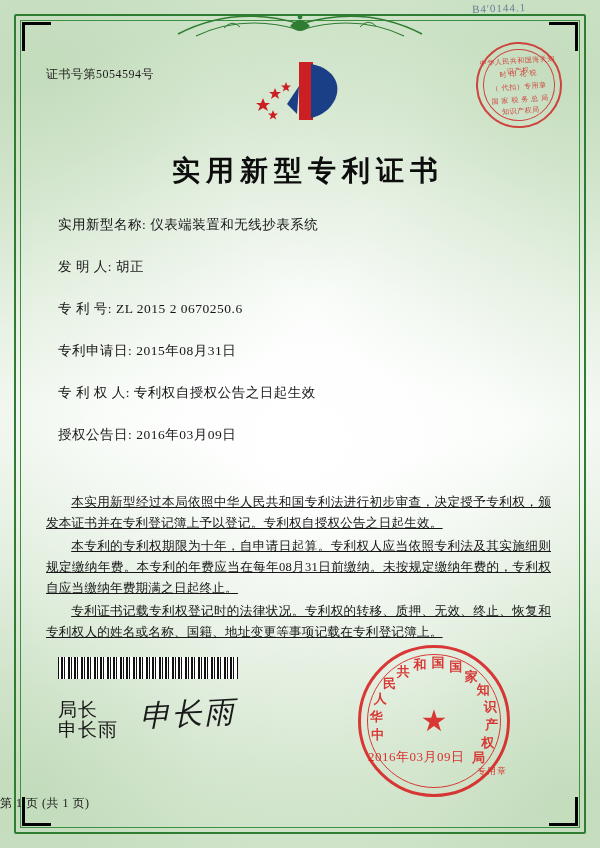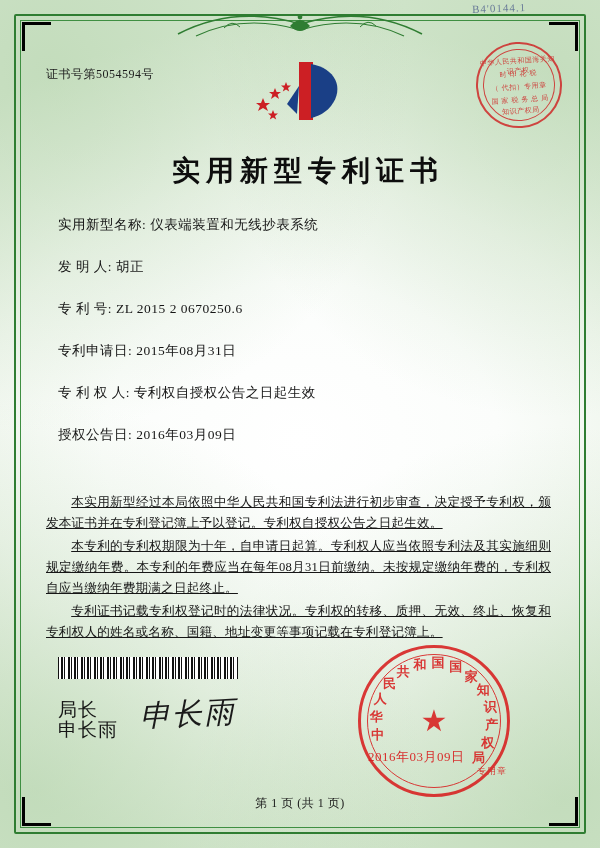--- a/index.html
+++ b/index.html
@@ -282,21 +282,21 @@
     color: #d81f1f;
     letter-spacing: 0.5px;
     opacity: 0.92;
   }
 
   .page-footer {
     position: absolute;
     left: 0;
     right: 0;
     bottom: 36px;
-    text-align: center;
+    text-align: left;
     font-size: 12px;
     color: #1a1a1a;
     letter-spacing: 0.5px;
   }
 </style>
 </head>
 <body>
 
 <div class="page">
   <div class="paper-tint"></div>

